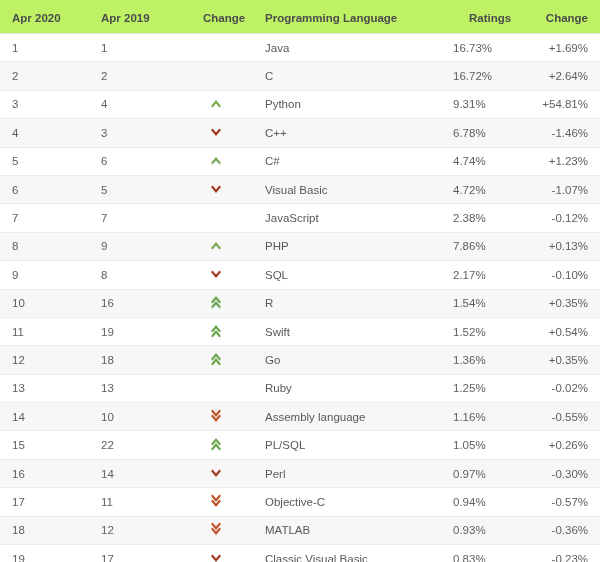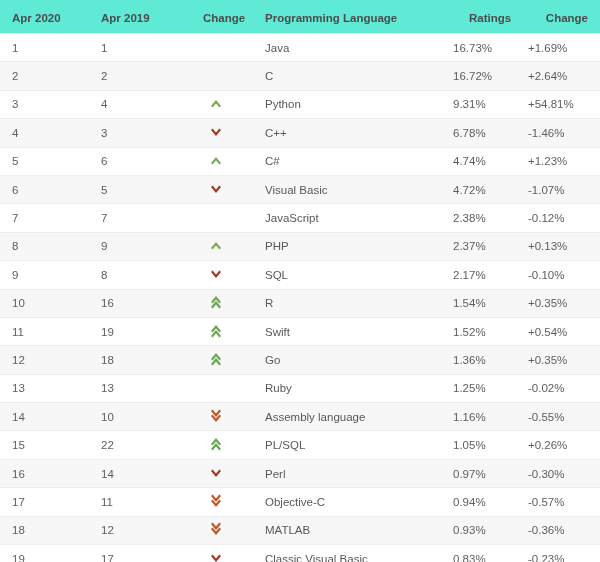--- a/index.html
+++ b/index.html
@@ -27,21 +27,21 @@
   col.c-change    { width: 72px; }
   col.c-lang      { width: 198px; }
   col.c-ratings   { width: 75px; }
   col.c-delta     { width: 72px; }
 
   
   thead th {
     font-size: 11.5px;
     font-weight: bold;
     color: #4c4c4e;
-    background: #5eead4;
+    background: #bef264;
     text-align: left;
     padding: 0 0 9px 16px;
     height: 24px;
     vertical-align: bottom;
     border-bottom: 1px solid #e6e6e6;
     white-space: nowrap;
   }
   thead th.th-rank-new { padding-left: 12px; }
   thead th.th-rank-old { padding-left: 6px; }
   thead th.th-change   { text-align: center; padding-right: 6px; }
@@ -64,21 +64,21 @@
     height: 27.4px;
     vertical-align: middle;
     white-space: nowrap;
     overflow: hidden;
   }
   tbody td.td-rank-new { padding-left: 12px; }
   tbody td.td-rank-old { padding-left: 6px; }
   tbody td.td-change   { text-align: center; padding-right: 6px; }
   tbody td.td-lang     { padding-left: 10px; color: #58585a; }
   tbody td.td-ratings  { padding-right: 12px; }
-  tbody td.td-delta    { text-align: left; padding-right: 12px; }
+  tbody td.td-delta    { text-align: right; padding-right: 12px; }
 
   tbody tr:last-child td { border-bottom: 1px solid #e0e0e0; }
 
   
   .arrow {
     display: inline-block;
     width: 14px;
     height: 16px;
     line-height: 0;
     vertical-align: middle;
@@ -173,21 +173,21 @@
         <td class="td-ratings">2.38%</td>
         <td class="td-delta">-0.12%</td>
       </tr>
       <tr class="even">
         <td class="td-rank-new">8</td>
         <td class="td-rank-old">9</td>
         <td class="td-change"><span class="arrow"><svg width="14" height="16" viewBox="0 0 14 16">
               <path d="M2,10 L7,4 L12,10 L10.4,11.4 L7,7.6 L3.6,11.4 Z" fill="#7aab56"></path>
             </svg></span></td>
         <td class="td-lang">PHP</td>
-        <td class="td-ratings">2.37%</td>
+        <td class="td-ratings">7.86%</td>
         <td class="td-delta">+0.13%</td>
       </tr>
       <tr class="odd">
         <td class="td-rank-new">9</td>
         <td class="td-rank-old">8</td>
         <td class="td-change"><span class="arrow"><svg width="14" height="16" viewBox="0 0 14 16">
               <path d="M2,5 L7,11 L12,5 L10.4,3.6 L7,7.4 L3.6,3.6 Z" fill="#a03a21"></path>
             </svg></span></td>
         <td class="td-lang">SQL</td>
         <td class="td-ratings">2.17%</td>

